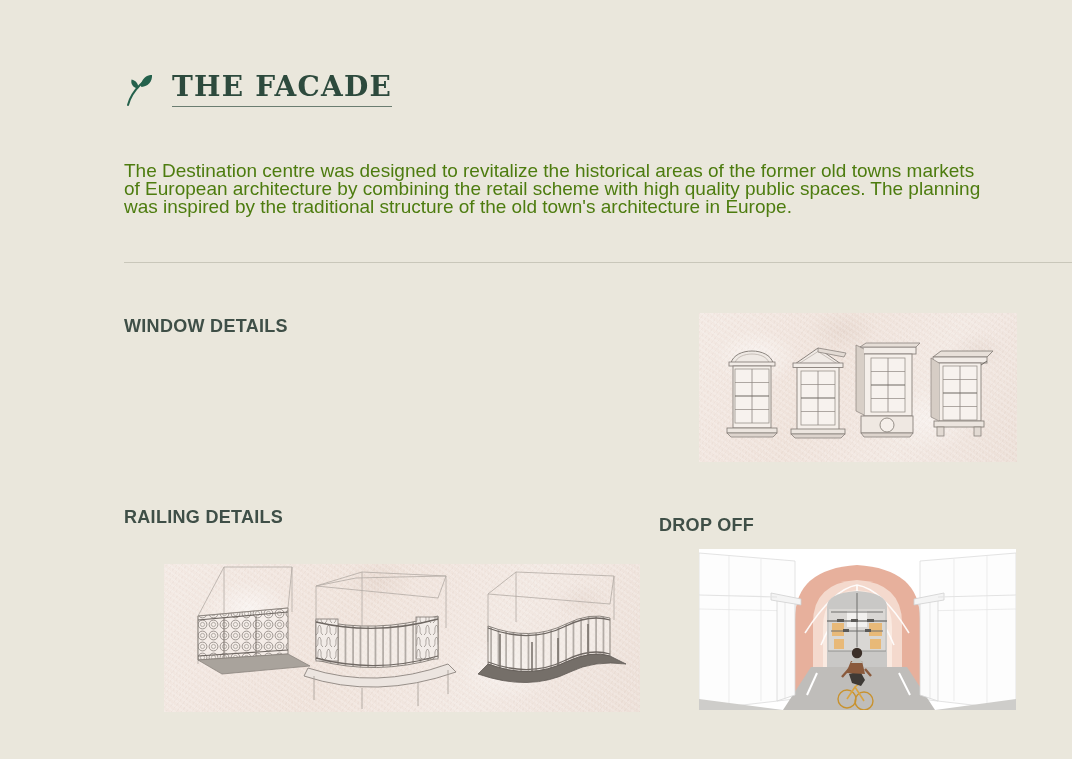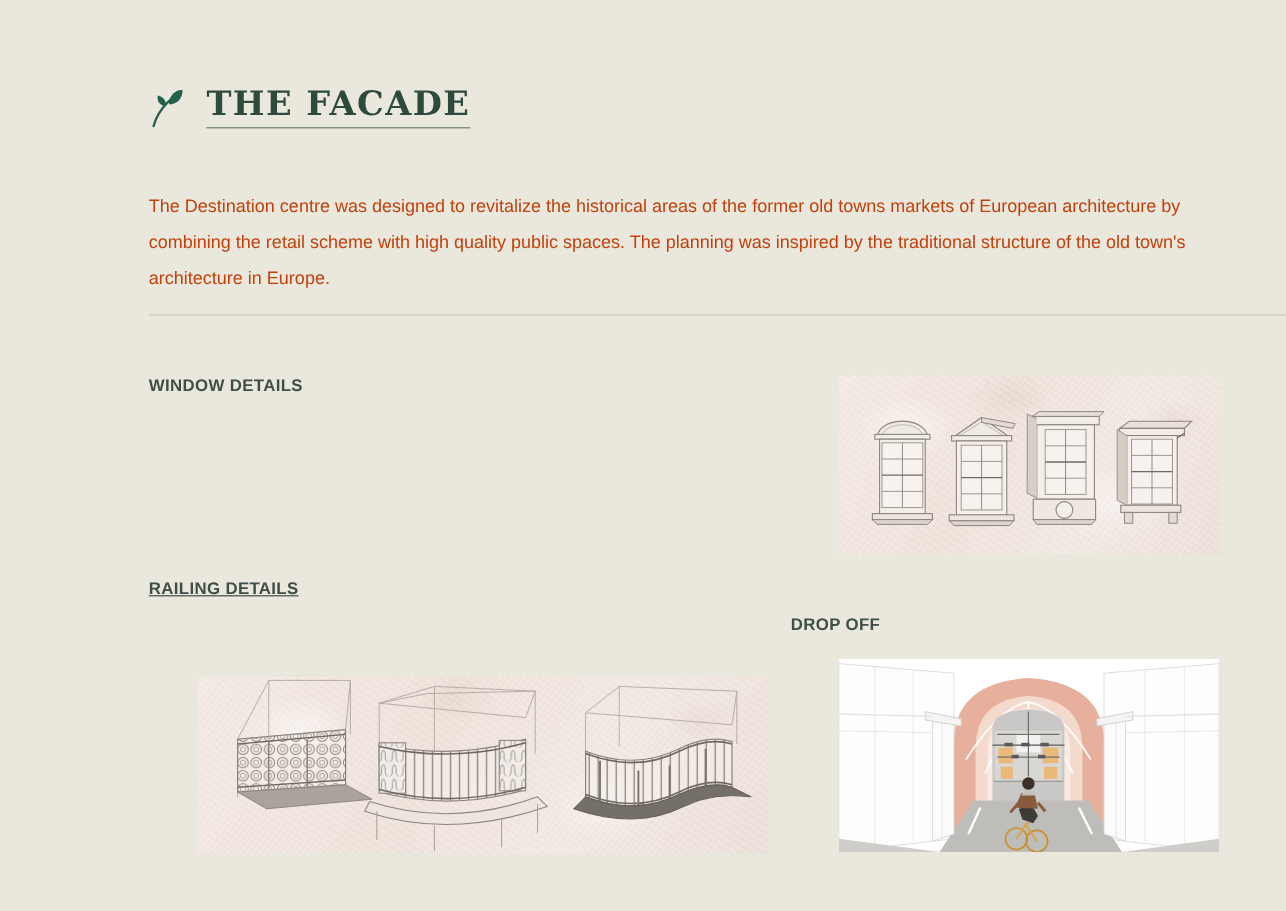--- a/index.html
+++ b/index.html
@@ -49,54 +49,54 @@
     line-height: 1.05;
     white-space: nowrap;
   }
 
   
   .intro {
     position: absolute;
     left: 124px;
     top: 143px;
     width: 870px;
-    font-size: 15px;
-    line-height: 30px;
-    color: #c2410c;
+    font-size: 19px;
+    line-height: 18px;
+    color: #4d7c0f;
     letter-spacing: 0.0px;
   }
 
   
   .divider {
     position: absolute;
     left: 124px;
     top: 262px;
     width: 948px;
     height: 1px;
     background: #c9c7ba;
   }
 
   
   .section-heading {
     position: absolute;
-    font-size: 14px;
+    font-size: 18px;
     font-weight: 700;
     letter-spacing: 0.3px;
     color: #3f4f47;
   }
   .section-copy {
     position: absolute;
     font-size: 14.6px;
     line-height: 23px;
     color: #3a4a42;
   }
 
   #h-window   { left: 124px; top: 301px; }
   #p-window   { left: 124px; top: 343px; width: 480px; }
-  #h-railing  { left: 124px; top: 470px; text-decoration: underline; }
+  #h-railing  { left: 124px; top: 492px; }
   #p-railing  { left: 124px; top: 513px; width: 520px; }
   #h-dropoff  { left: 659px; top: 500px; }
 
   
   .figure {
     position: absolute;
     overflow: hidden;
   }
   #fig-window  { left: 659px; top: 297px;  width: 318px; height: 149px; }
   #fig-railing { left: 124px; top: 548px;  width: 476px; height: 148px; }

